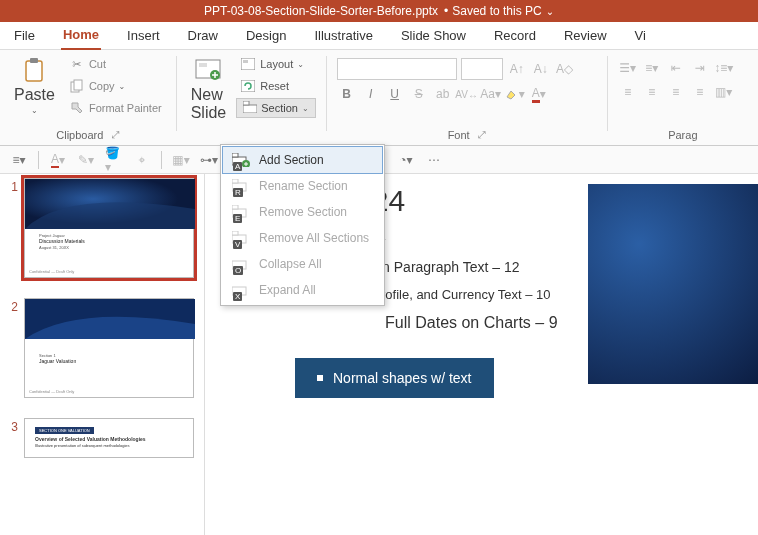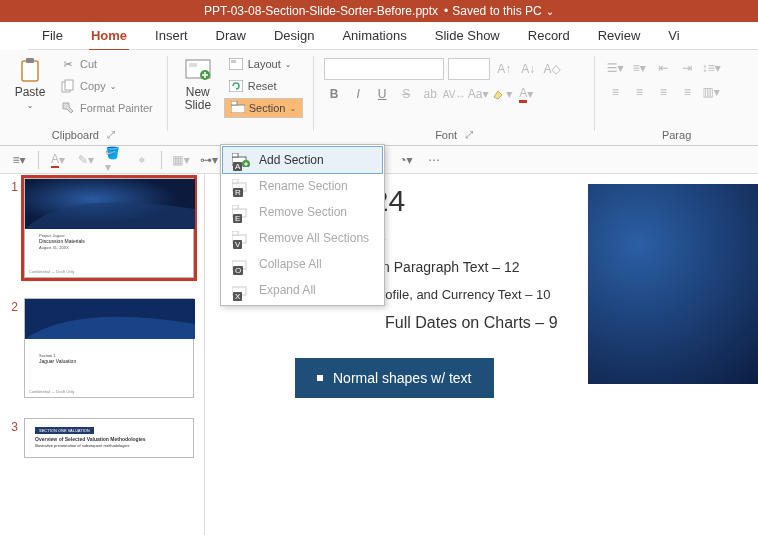--- a/index.html
+++ b/index.html
@@ -4,52 +4,52 @@
 <style>
   * { box-sizing: border-box; margin: 0; padding: 0; font-family: 'Segoe UI', Arial, sans-serif; }
   body { width: 758px; height: 535px; overflow: hidden; background: #fff; font-size: 12px; color: #333; }
 
   
   .titlebar { height: 22px; background: #b7472a; color: #fff; display: flex; align-items: center; justify-content: center; font-size: 12px; }
   .titlebar .status { margin-left: 6px; display: flex; align-items: center; gap: 4px; }
   .titlebar .chev { font-size: 10px; }
 
   
-  .tabs { height: 28px; display: flex; align-items: flex-start; padding: 0 12px; gap: 24px; border-bottom: 1px solid #ddd; margin-left: 28px; }
+  .tabs { height: 28px; display: flex; align-items: center; padding: 0 12px; gap: 24px; border-bottom: 1px solid #ddd; }
   .tab { padding: 6px 2px; font-size: 13px; color: #333; cursor: pointer; }
   .tab.active { color: #b7472a; border-bottom: 3px solid #b7472a; font-weight: 600; }
 
   
   .ribbon { height: 96px; display: flex; border-bottom: 1px solid #ccc; background: #fafafa; position: relative; }
   .group { padding: 4px 10px 2px; display: flex; flex-direction: column; justify-content: space-between; }
   .group-inner { display: flex; gap: 6px; align-items: flex-start; }
   .group-label { font-size: 11px; color: #666; text-align: center; padding: 2px 0; display: flex; justify-content: center; align-items: center; gap: 8px; }
   .divider { width: 1px; background: #ddd; margin: 6px 0 14px; }
 
   .big-btn { display: flex; flex-direction: column; align-items: center; gap: 2px; padding: 2px 4px; min-width: 40px; }
   .big-btn .icon { width: 28px; height: 28px; display: flex; align-items: center; justify-content: center; }
-  .big-btn .lbl { font-size: 12px; color: #444; text-align: center; line-height: 1.1; }
+  .big-btn .lbl { font-size: 16px; color: #444; line-height: 1.1; }
   .chev-sm { font-size: 8px; color: #666; }
 
   .col-btns { display: flex; flex-direction: column; gap: 2px; }
   .row-btn { display: flex; align-items: center; gap: 4px; font-size: 11px; color: #555; padding: 2px 4px; white-space: nowrap; }
   .row-btn.gray { color: #888; }
   .row-btn .icon-sm { width: 16px; height: 16px; display: inline-flex; align-items: center; justify-content: center; }
   .dlaunch { font-size: 10px; color: #888; }
 
   .font-tools { display: flex; flex-direction: column; gap: 4px; padding-top: 4px; }
   .font-row { display: flex; gap: 4px; align-items: center; }
   .font-box { width: 120px; height: 22px; border: 1px solid #ccc; background: #fff; }
   .size-box { width: 42px; height: 22px; border: 1px solid #ccc; background: #fff; }
   .tool-ghost { width: 20px; height: 20px; display: inline-flex; align-items: center; justify-content: center; color: #888; font-size: 12px; }
   .tool-ghost.sup { font-size: 10px; }
 
   .para-tools { display: flex; flex-direction: column; gap: 4px; padding-top: 4px; }
 
-  .section-btn { display: flex; align-items: center; gap: 4px; border: 1px solid #c8c8c8; background: #fdba74; padding: 2px 6px; font-size: 11px; color: #444; }
+  .section-btn { display: flex; align-items: center; gap: 4px; border: 1px solid #c8c8c8; background: #e5e5e5; padding: 2px 6px; font-size: 11px; color: #444; }
 
   
   .section-menu { position: absolute; left: 220px; top: 94px; width: 165px; background: #fff; border: 1px solid #bbb; box-shadow: 2px 2px 6px rgba(0,0,0,0.2); z-index: 50; padding: 2px; }
   .menu-item { display: flex; align-items: center; gap: 8px; padding: 5px 8px; font-size: 12px; color: #aaa; }
   .menu-item.active-item { outline: 1px solid #7aa7d6; background: #e8f0f8; color: #333; }
   .menu-icon { width: 20px; height: 16px; position: relative; display: inline-flex; align-items: center; justify-content: center; }
   .menu-icon svg { display: block; }
   .key-hint { position: absolute; bottom: -3px; left: 2px; font-size: 8px; background: #555; color: #fff; padding: 0 2px; border-radius: 1px; }
 
   
@@ -96,21 +96,21 @@
     <span class="chev">⌄</span>
   </span>
 </div>
 
 <div class="tabs">
   <div class="tab">File</div>
   <div class="tab active">Home</div>
   <div class="tab">Insert</div>
   <div class="tab">Draw</div>
   <div class="tab">Design</div>
-  <div class="tab">Animations</div>
+  <div class="tab">Illustrative</div>
   <div class="tab">Slide Show</div>
   <div class="tab">Record</div>
   <div class="tab">Review</div>
   <div class="tab">Vi</div>
 </div>
 
 <div class="ribbon">
 
   <div class="group">
     <div class="group-inner">

